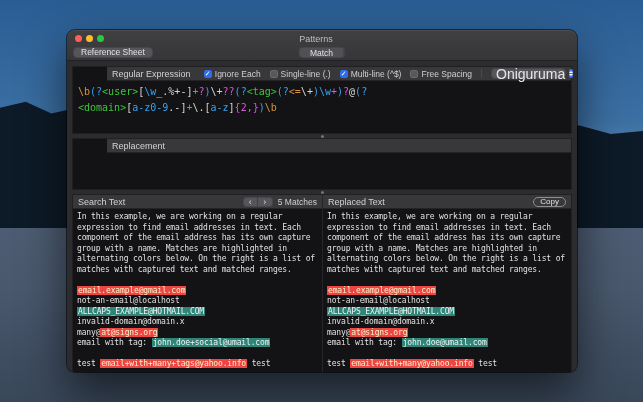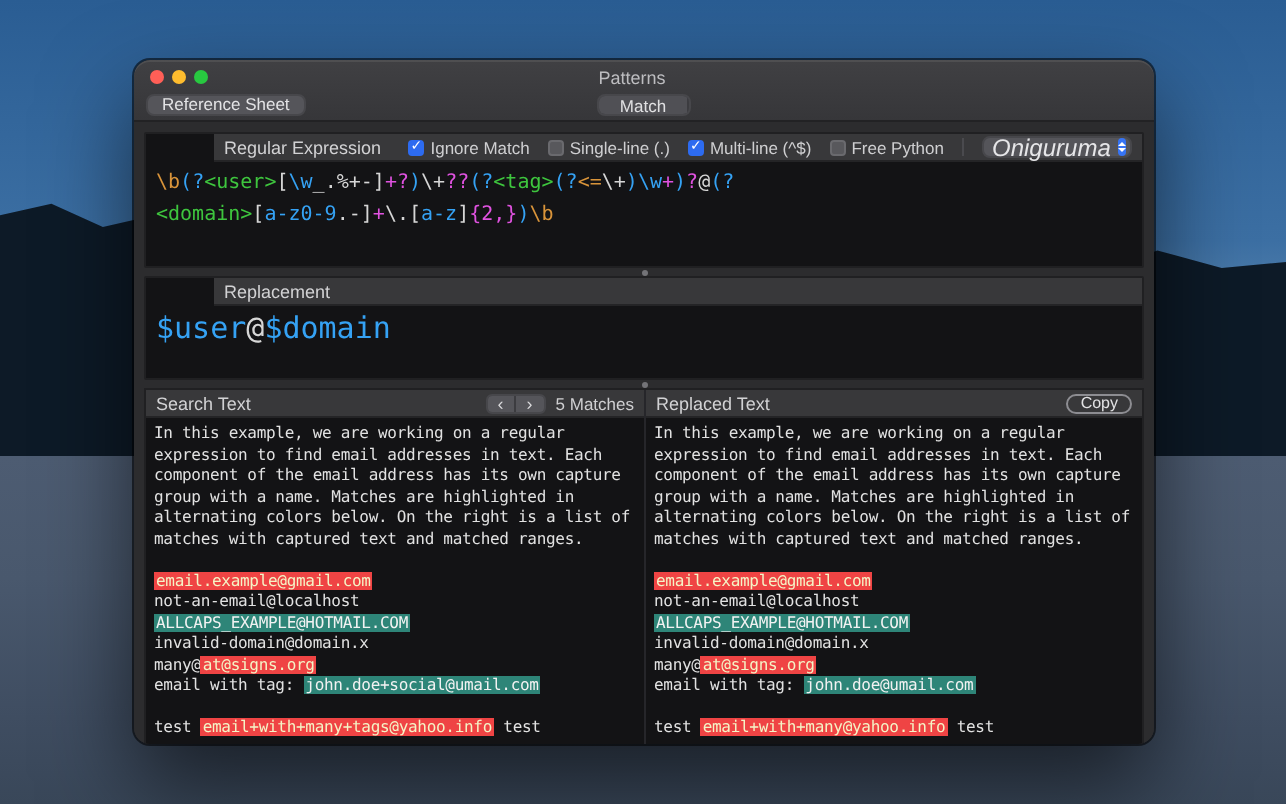--- a/index.html
+++ b/index.html
@@ -124,57 +124,56 @@
   </div>
 
   <div class="content">
 
     <div class="box regex-box">
       <div class="sec-head">
         <span class="sec-title">Regular Expression</span>
         <div class="opts">
             <div class="opt">
               <div class="cb on">✓</div>
-              <span class="opt-label">Ignore Match</span>
+              <span class="opt-label">Ignore Each</span>
             </div>
             <div class="opt">
               <div class="cb"></div>
               <span class="opt-label">Single-line (.)</span>
             </div>
             <div class="opt">
               <div class="cb on">✓</div>
               <span class="opt-label">Multi-line (^$)</span>
             </div>
             <div class="opt">
               <div class="cb"></div>
-              <span class="opt-label">Free Python</span>
+              <span class="opt-label">Free Spacing</span>
             </div>
           </div>
         <div class="vsep"></div>
         <div class="popup" style="width:75px; height:11px;">
-          <span class="lab" style="font-size:12px;font-style:italic;">Oniguruma</span>
+          <span class="lab" style="font-size:14px;">Oniguruma</span>
           <span class="blue-badge">
               <span class="tri-up"></span>
               <span class="tri-dn"></span>
             </span>
         </div>
       </div>
       <div class="code regex-code">
         <div><span class="c-orange">\b</span><span class="c-blue">(?</span><span class="c-green">&lt;user&gt;</span><span class="c-plain">[</span><span class="c-blue">\w</span><span class="c-plain">_.%+-</span><span class="c-plain">]</span><span class="c-magenta">+?</span><span class="c-blue">)</span><span class="c-plain">\+</span><span class="c-magenta">??</span><span class="c-blue">(?</span><span class="c-green">&lt;tag&gt;</span><span class="c-blue">(?</span><span class="c-orange">&lt;=</span><span class="c-plain">\+</span><span class="c-blue">)</span><span class="c-blue">\w</span><span class="c-magenta">+</span><span class="c-blue">)</span><span class="c-magenta">?</span><span class="c-plain">@</span><span class="c-blue">(?</span></div>
         <div><span class="c-green">&lt;domain&gt;</span><span class="c-plain">[</span><span class="c-blue">a-z0-9</span><span class="c-plain">.-</span><span class="c-plain">]</span><span class="c-magenta">+</span><span class="c-plain">\.</span><span class="c-plain">[</span><span class="c-blue">a-z</span><span class="c-plain">]</span><span class="c-magenta">{2,}</span><span class="c-blue">)</span><span class="c-orange">\b</span></div>
       </div>
     </div>
 
     <div class="divider"></div>
 
     <div class="box repl-box">
       <div class="sec-head">
         <span class="sec-title">Replacement</span>
       </div>
-      <div class="code repl-code"><span class="c-blue">$user</span><span class="c-plain">@</span><span class="c-blue">$domain</span></div>
     </div>
 
     <div class="divider"></div>
 
     <div class="panes">
       <div class="pane left">
         <div class="pane-head">
           <span class="sec-title">Search Text</span>
           <div class="navgrp">
             <div class="navbtn">‹</div>

